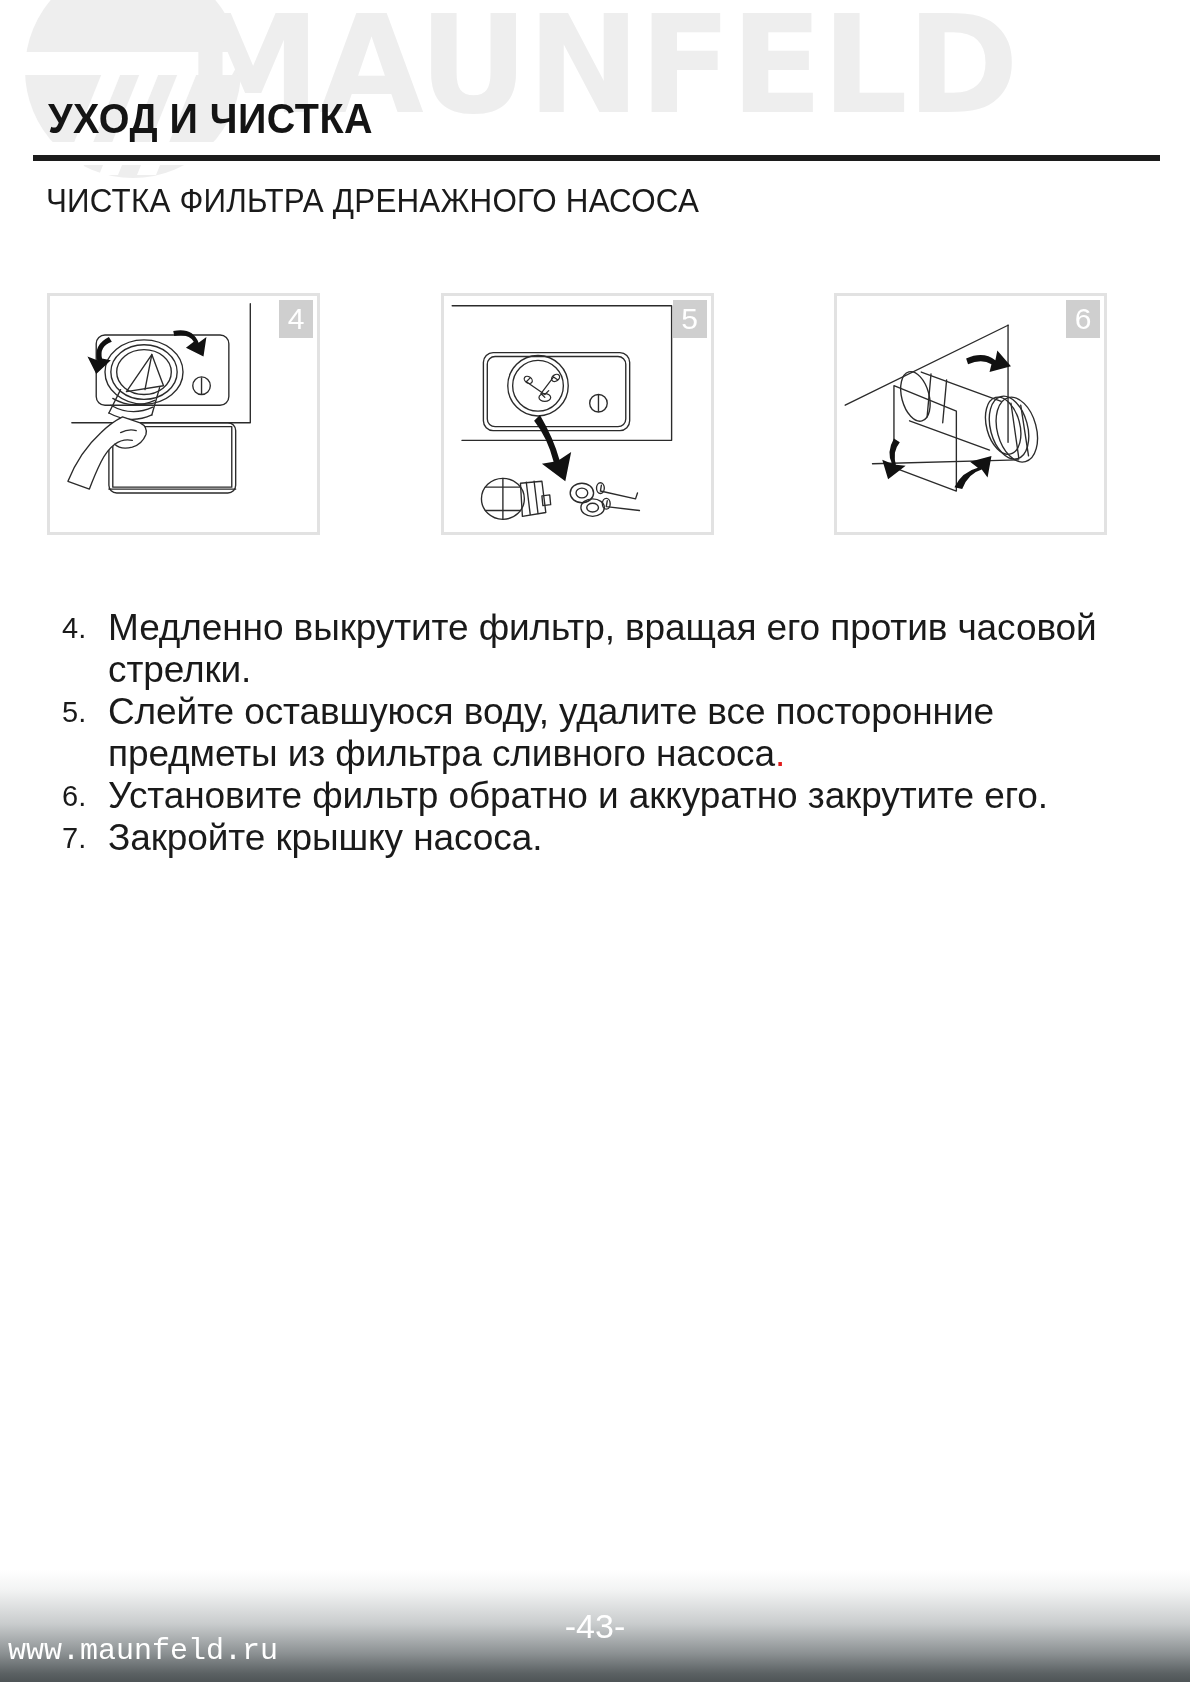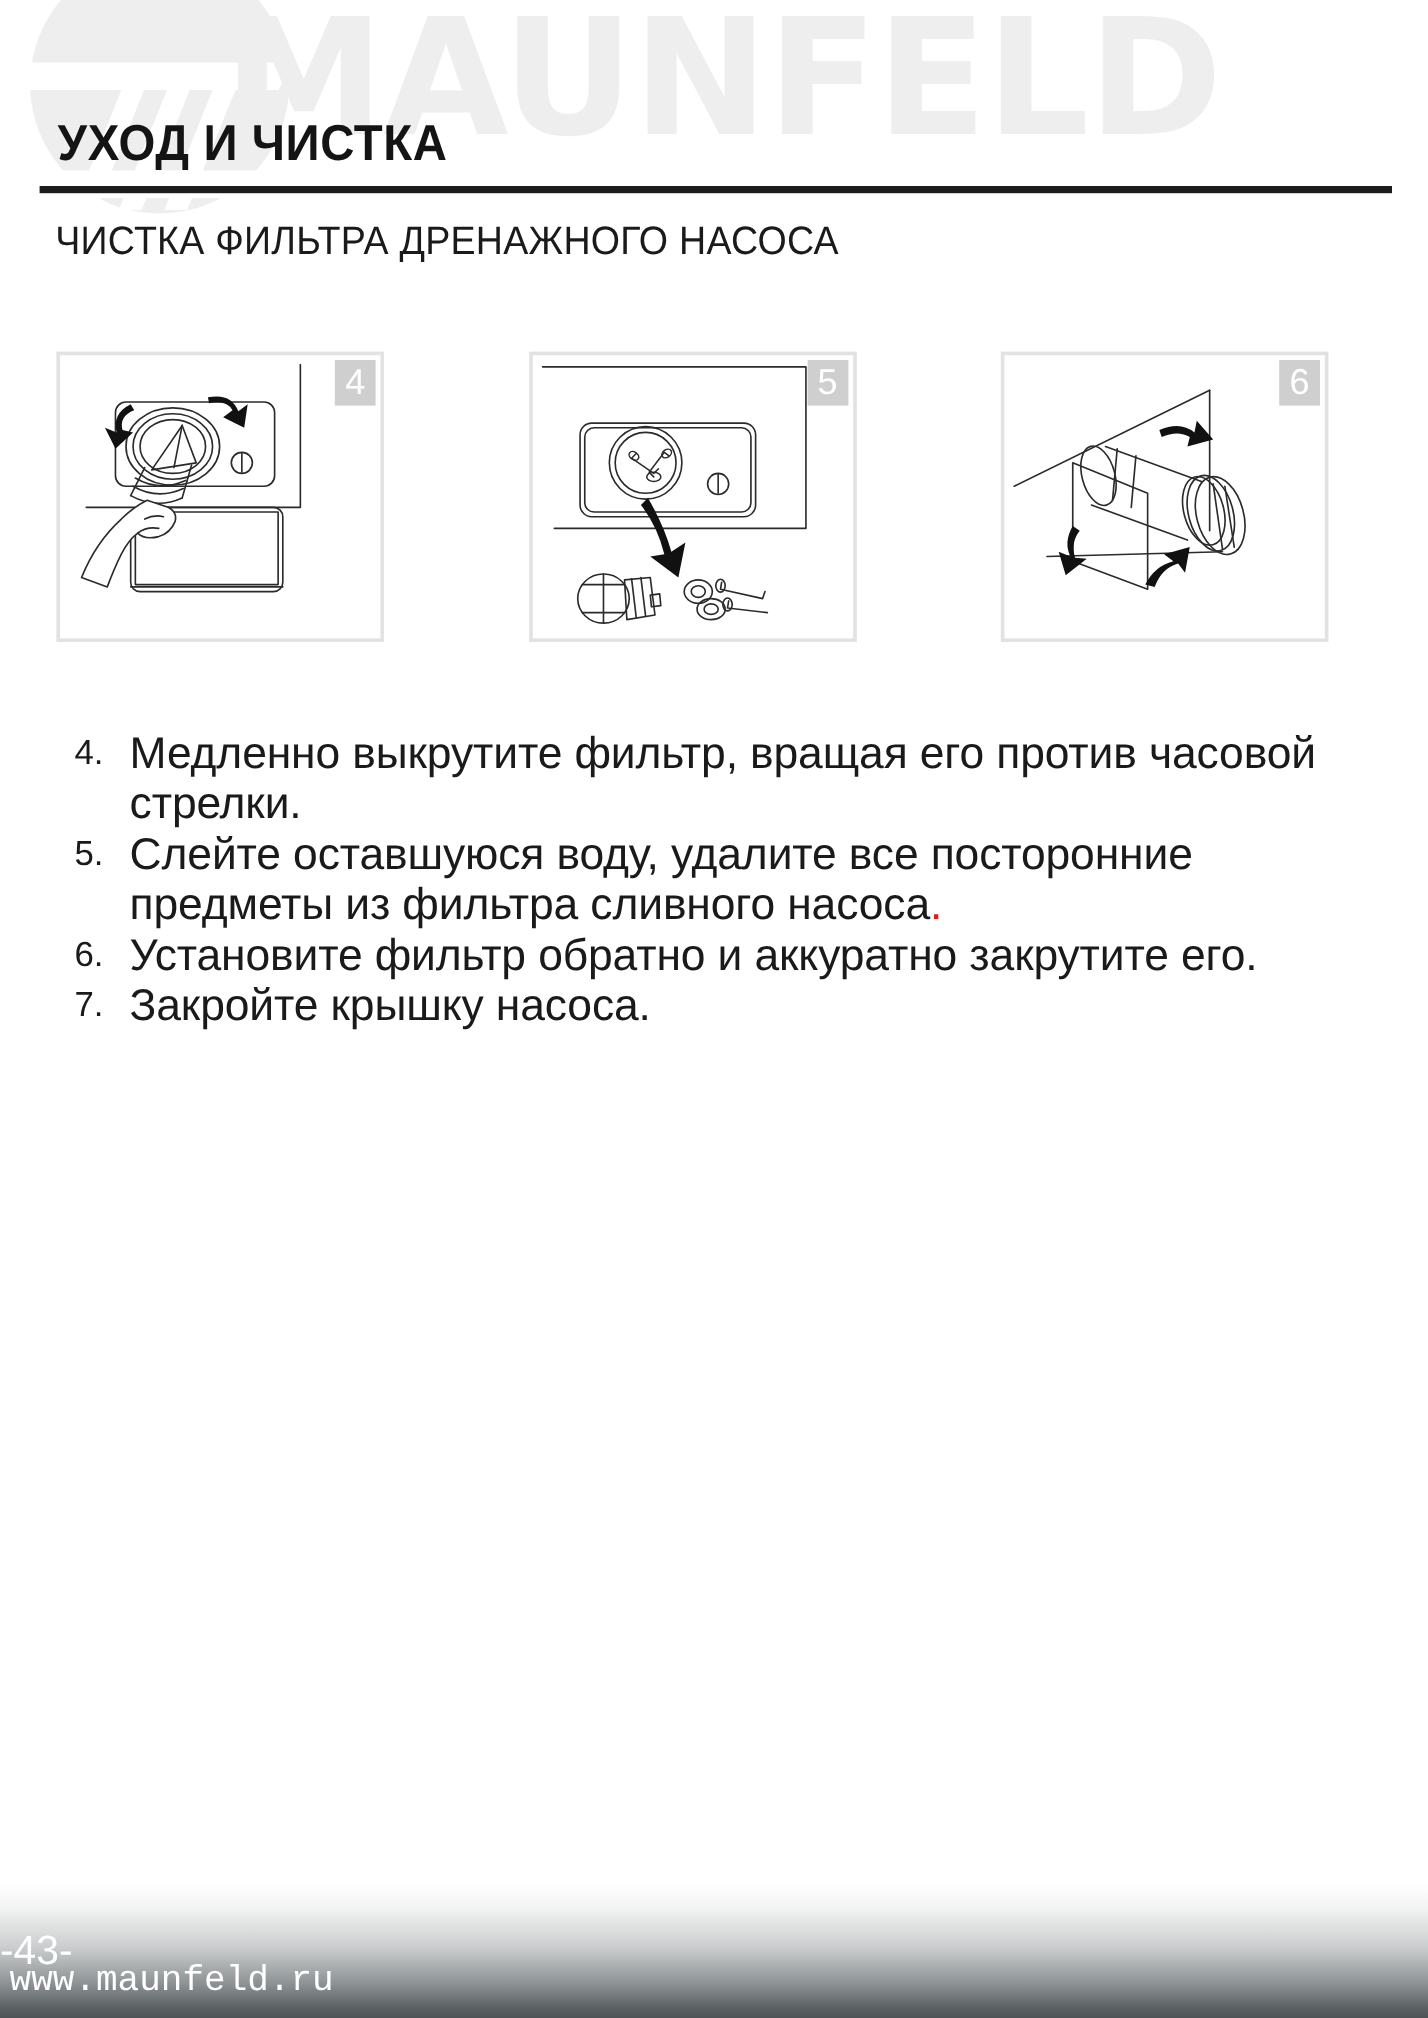--- a/index.html
+++ b/index.html
@@ -176,20 +176,21 @@
     font-family: "Liberation Mono", monospace;
     font-size: 30px;
     color: #ffffff;
     white-space: nowrap;
   }
   #footer-page {
     position: absolute;
     left: 0;
     right: 0;
     bottom: 36px;
+    text-align: center;
     font-family: "Liberation Sans", sans-serif;
     font-size: 34px;
     color: #ffffff;
   }
 </style>
 </head>
 <body>
 
 <div id="watermark">
   <svg width="1190" height="200" viewBox="0 0 1190 200" style="position:absolute;left:0;top:0;">

